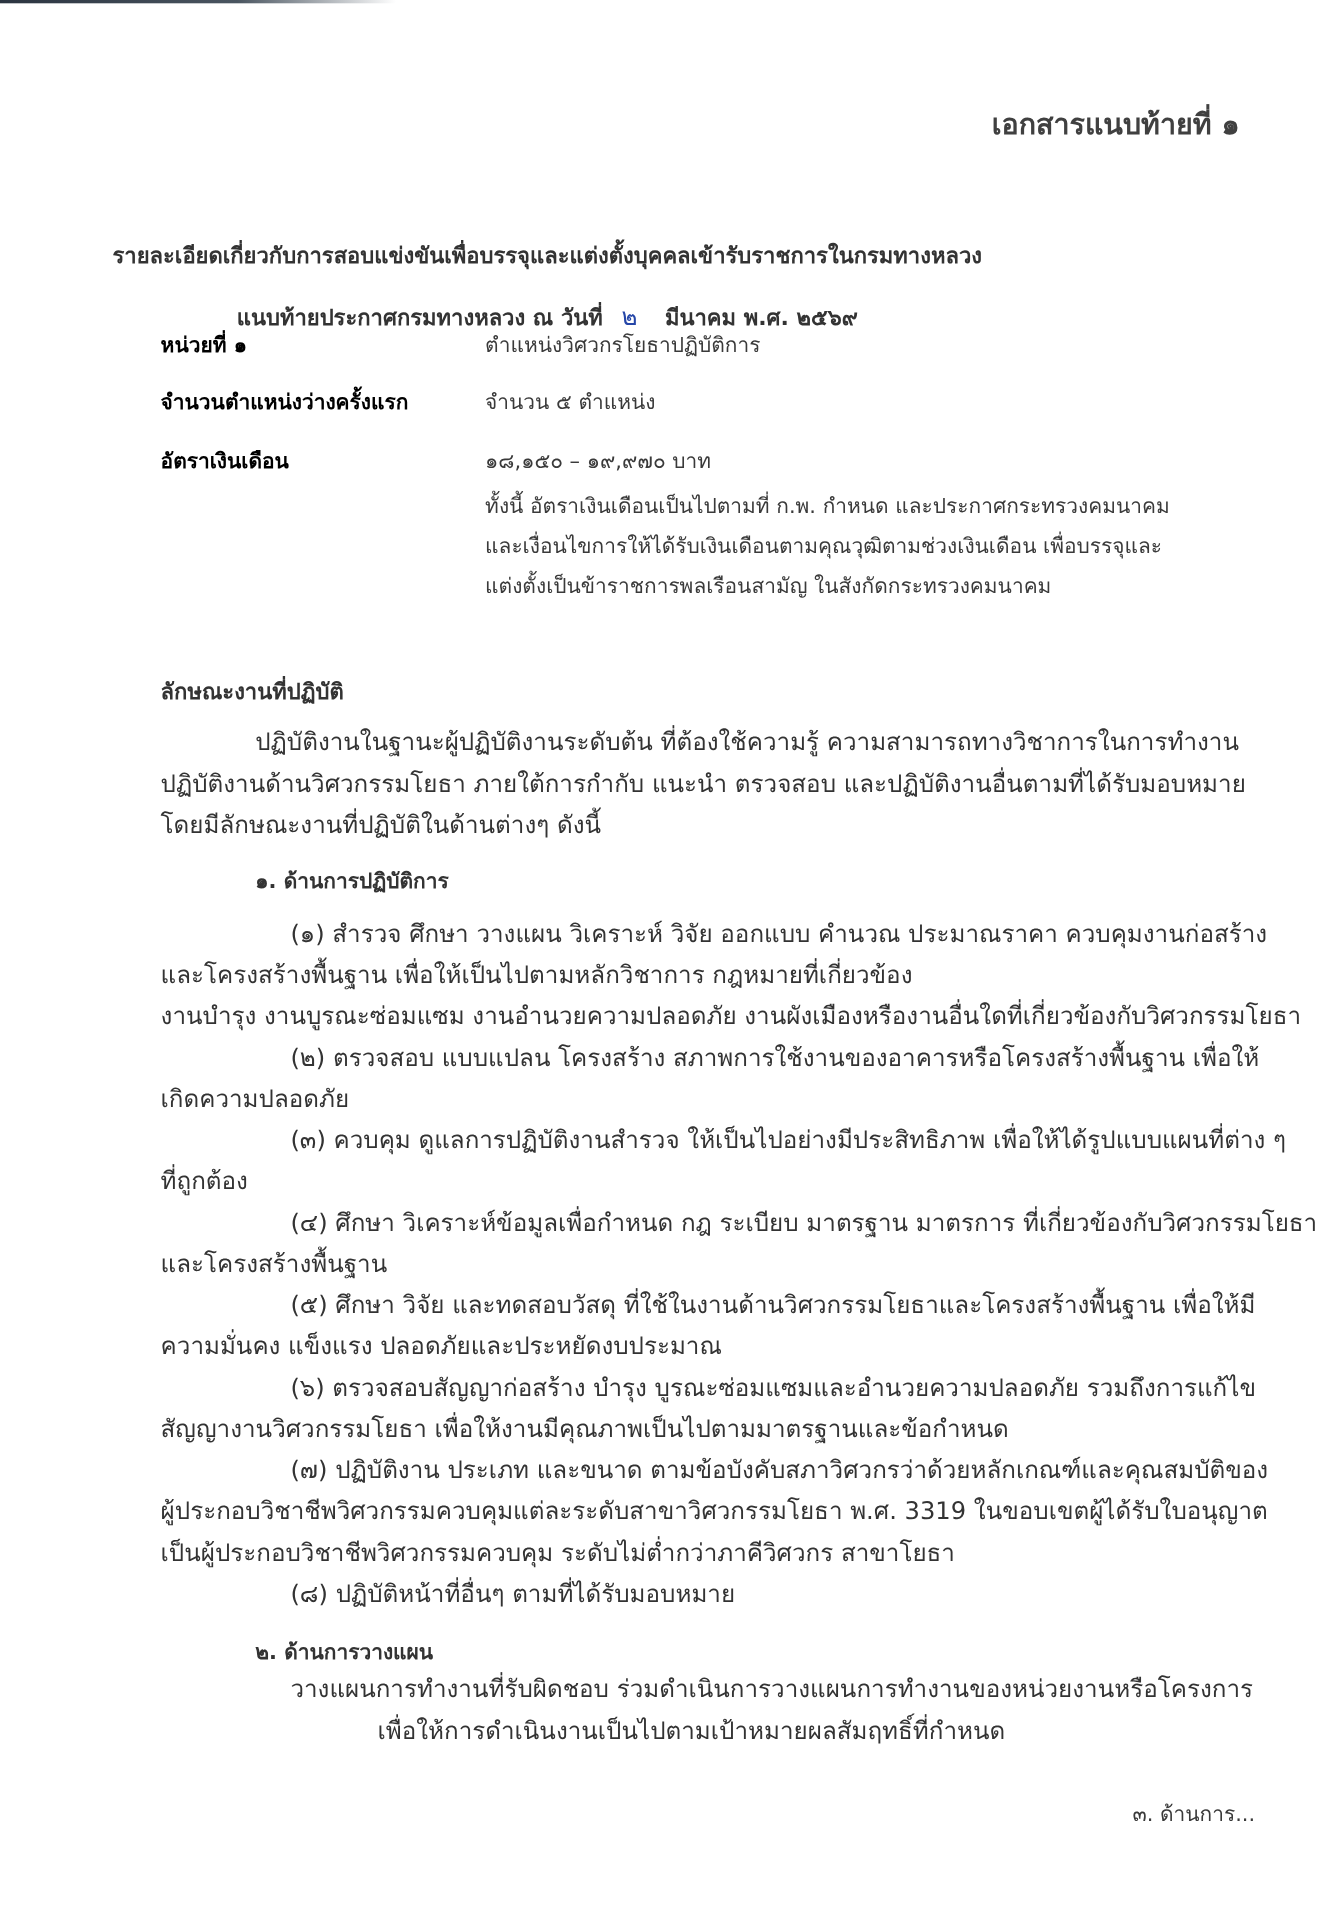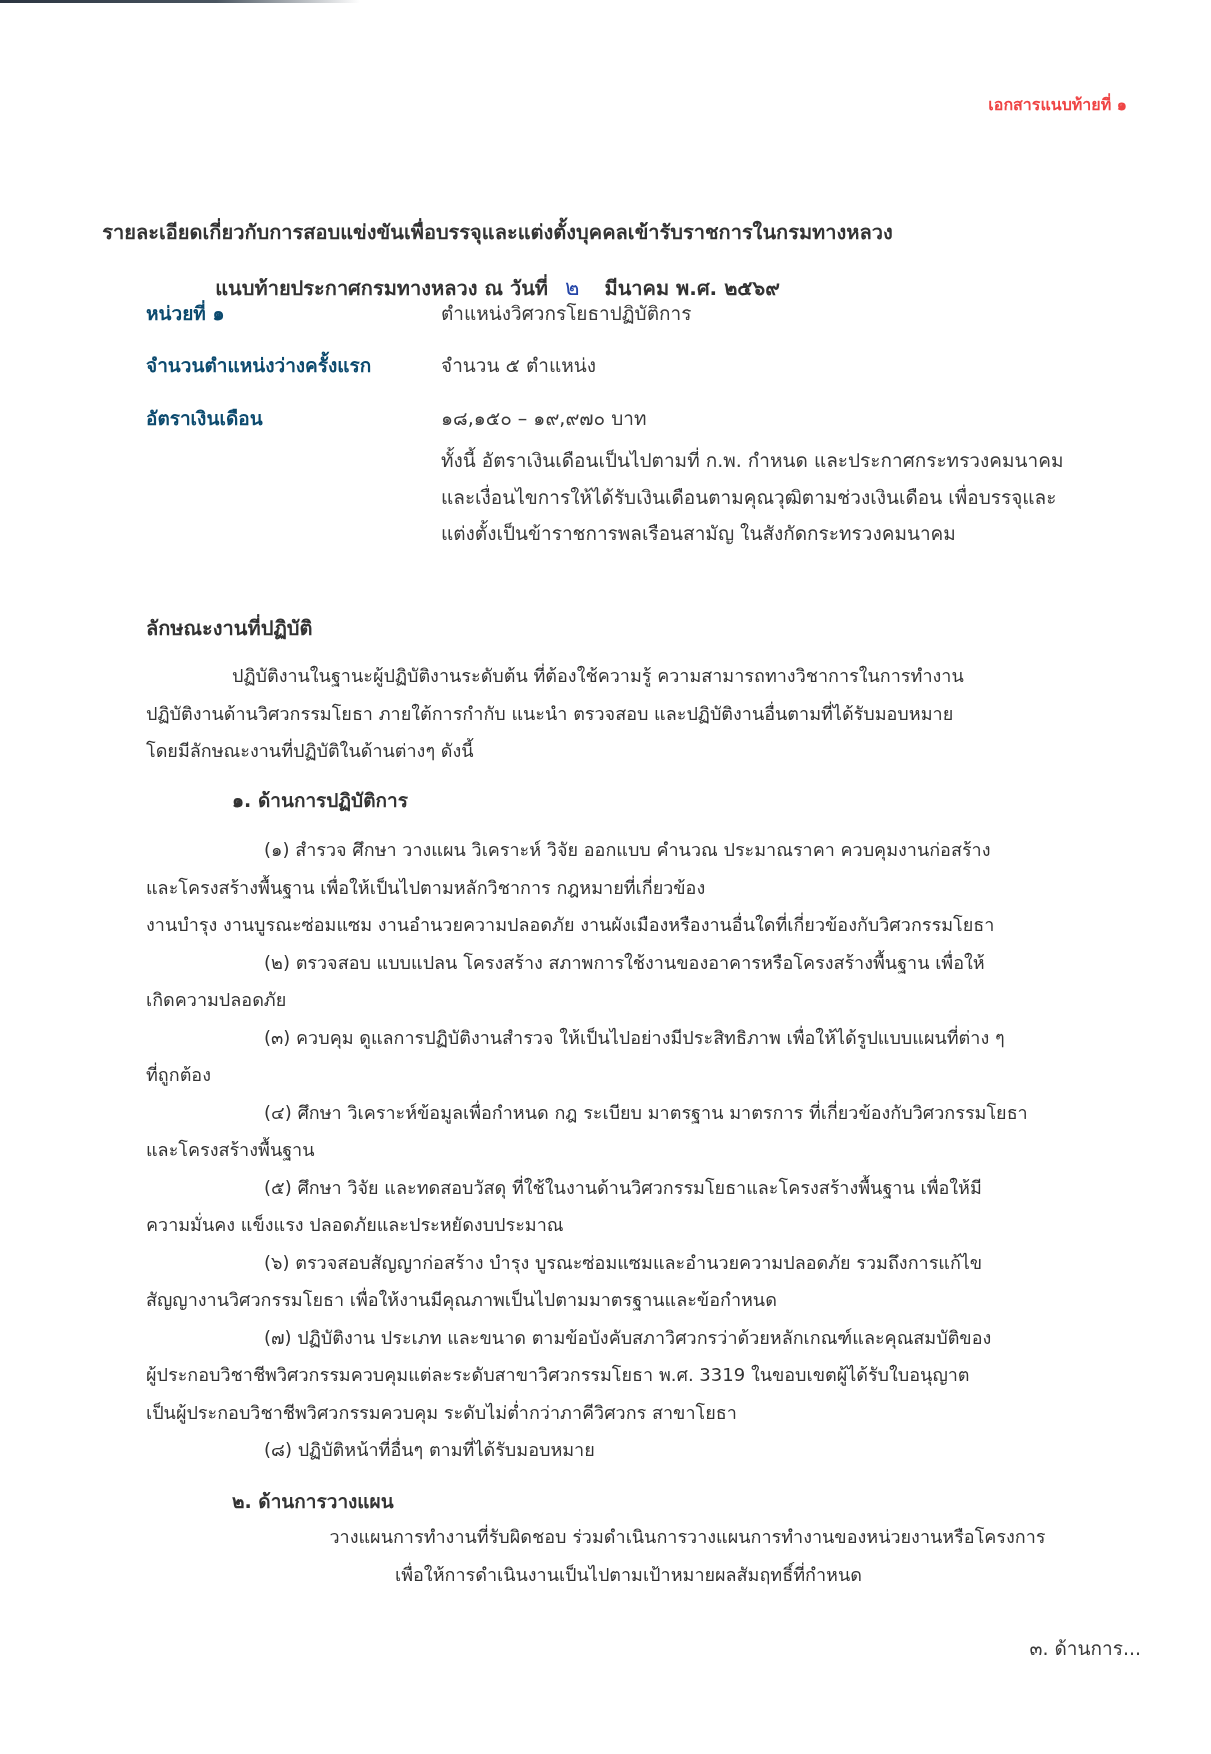--- a/index.html
+++ b/index.html
@@ -1,32 +1,32 @@
 <!DOCTYPE html>
 <html><head>
   <meta charset="utf-8">
   <style>
     html, body { margin: 0; padding: 0; background: #ffffff; }
     body { width: 1211px; height: 1754px; position: relative; overflow: hidden;
       font-family: "DejaVu Sans", "Liberation Sans", sans-serif; color: #2a2a2a; }
     .topbar { position: absolute; left: 0; top: 0; width: 360px; height: 3px;
       background: linear-gradient(to right, #2b3440 0%, #4a5560 60%, rgba(200,205,210,0) 100%); }
     .page { position: absolute; left: 0; top: 0; width: 1211px; height: 1754px; }
-    .annex { position: absolute; right: 84px; top: 92px; font-size: 16px; font-weight: bold; color: #ef4444; text-align: center; }
+    .annex { position: absolute; right: 84px; top: 92px; font-size: 26px; font-weight: bold; color: #404040; text-align: center; }
     .title { position: absolute; left: 0; width: 995px; text-align: center; font-size: 20px; font-weight: bold; color: #333; margin-top: 48px; }
     .t1 { top: 168px; }
     .t2 { top: 222px; }
     .t2 .day { color: #2546a8; font-weight: normal; font-size: 22px; margin: 0 18px 0 10px; }
     .row { position: absolute; left: 146px; font-size: 19px; }
-    .row .lbl { position: absolute; left: 0; font-weight: bold; white-space: nowrap; color: #0c4a6e; }
+    .row .lbl { position: absolute; left: 0; font-weight: bold; white-space: nowrap; color: #000000; }
     .row .val { position: absolute; left: 295px; white-space: nowrap; color: #3a3a3a; }
     .salary-note { position: absolute; left: 441px; top: 442px; width: 672px; font-size: 19px; line-height: 36.5px; color: #3a3a3a; }
     .salary-note div { white-space: nowrap; }
     .section-h { position: absolute; left: 146px; top: 612px; font-size: 20px; font-weight: bold; color: #333; }
-    .para { position: absolute; left: 146px; width: 965px; font-size: 18px; line-height: 37.5px; color: #333; }
+    .para { position: absolute; left: 146px; width: 965px; font-size: 22px; line-height: 37.5px; color: #333; }
     .para .line { white-space: nowrap; }
     .para .ind1 { padding-left: 86px; }
     .para .ind2 { padding-left: 118px; }
     .sub-h { position: absolute; left: 232px; font-size: 19px; font-weight: bold; color: #333; }
     .cont { position: absolute; right: 70px; top: 1633px; font-size: 19px; color: #3a3a3a; }
   </style>
 </head>
 <body>
 
 <div class="topbar"></div>

